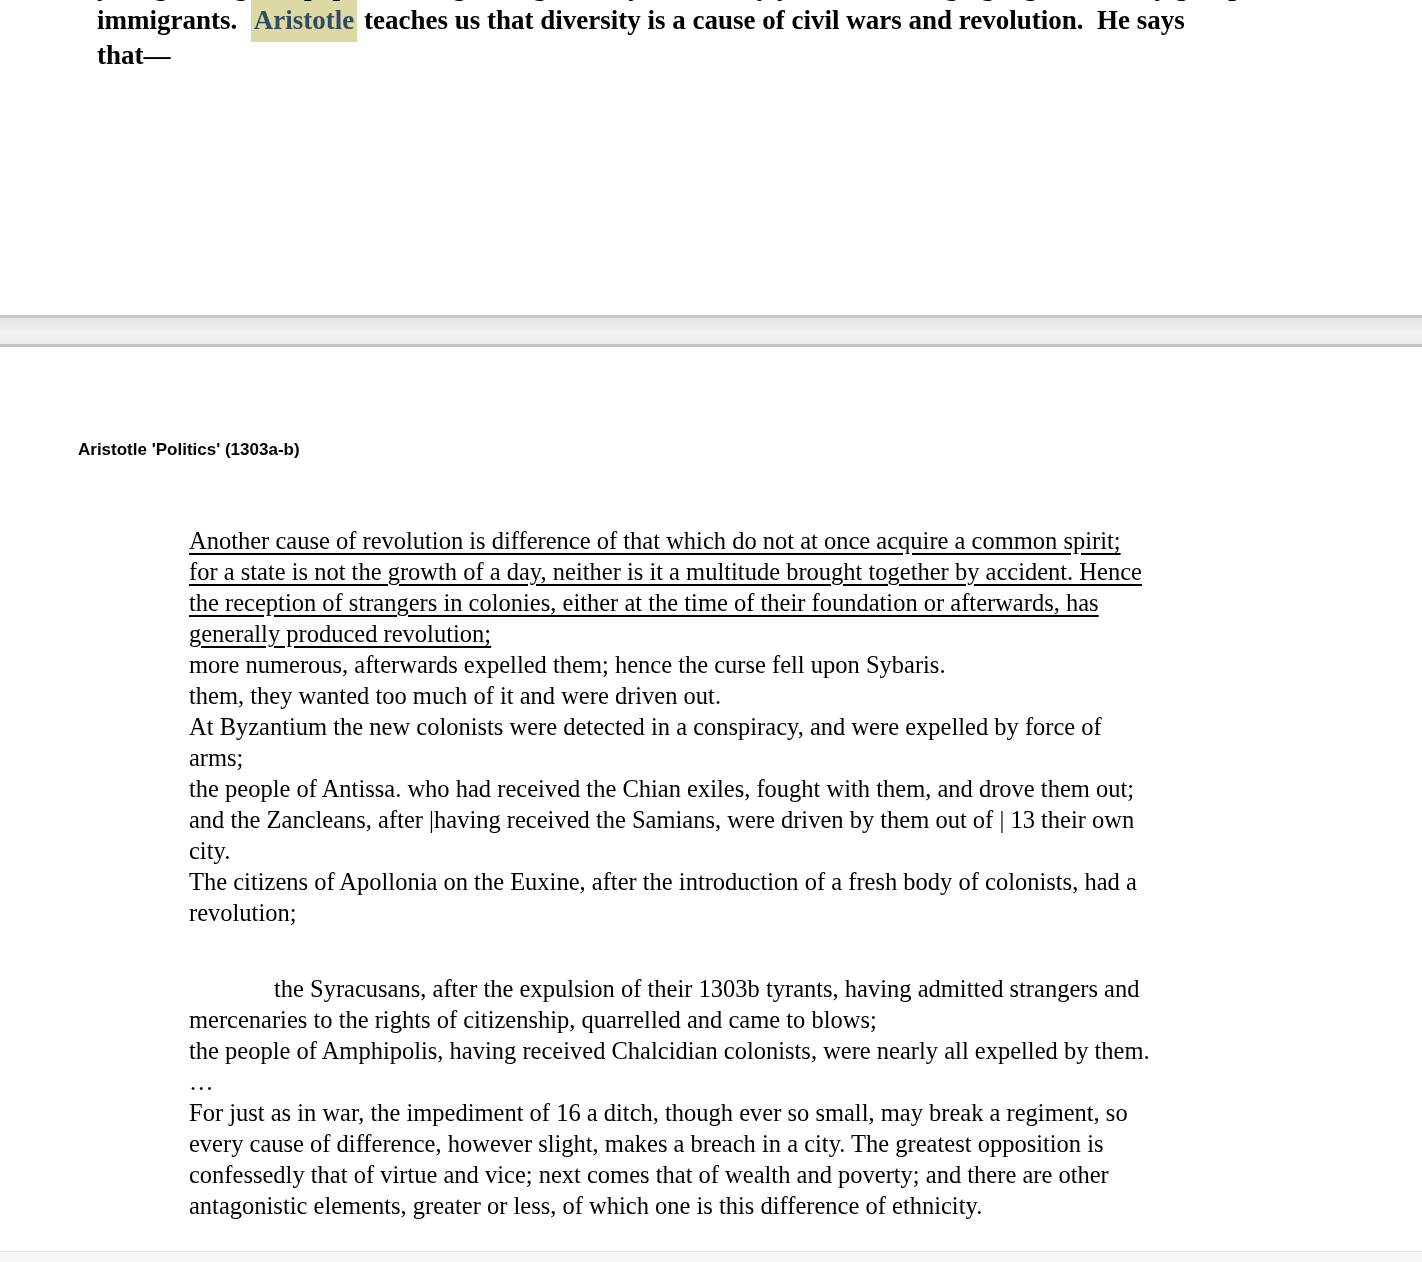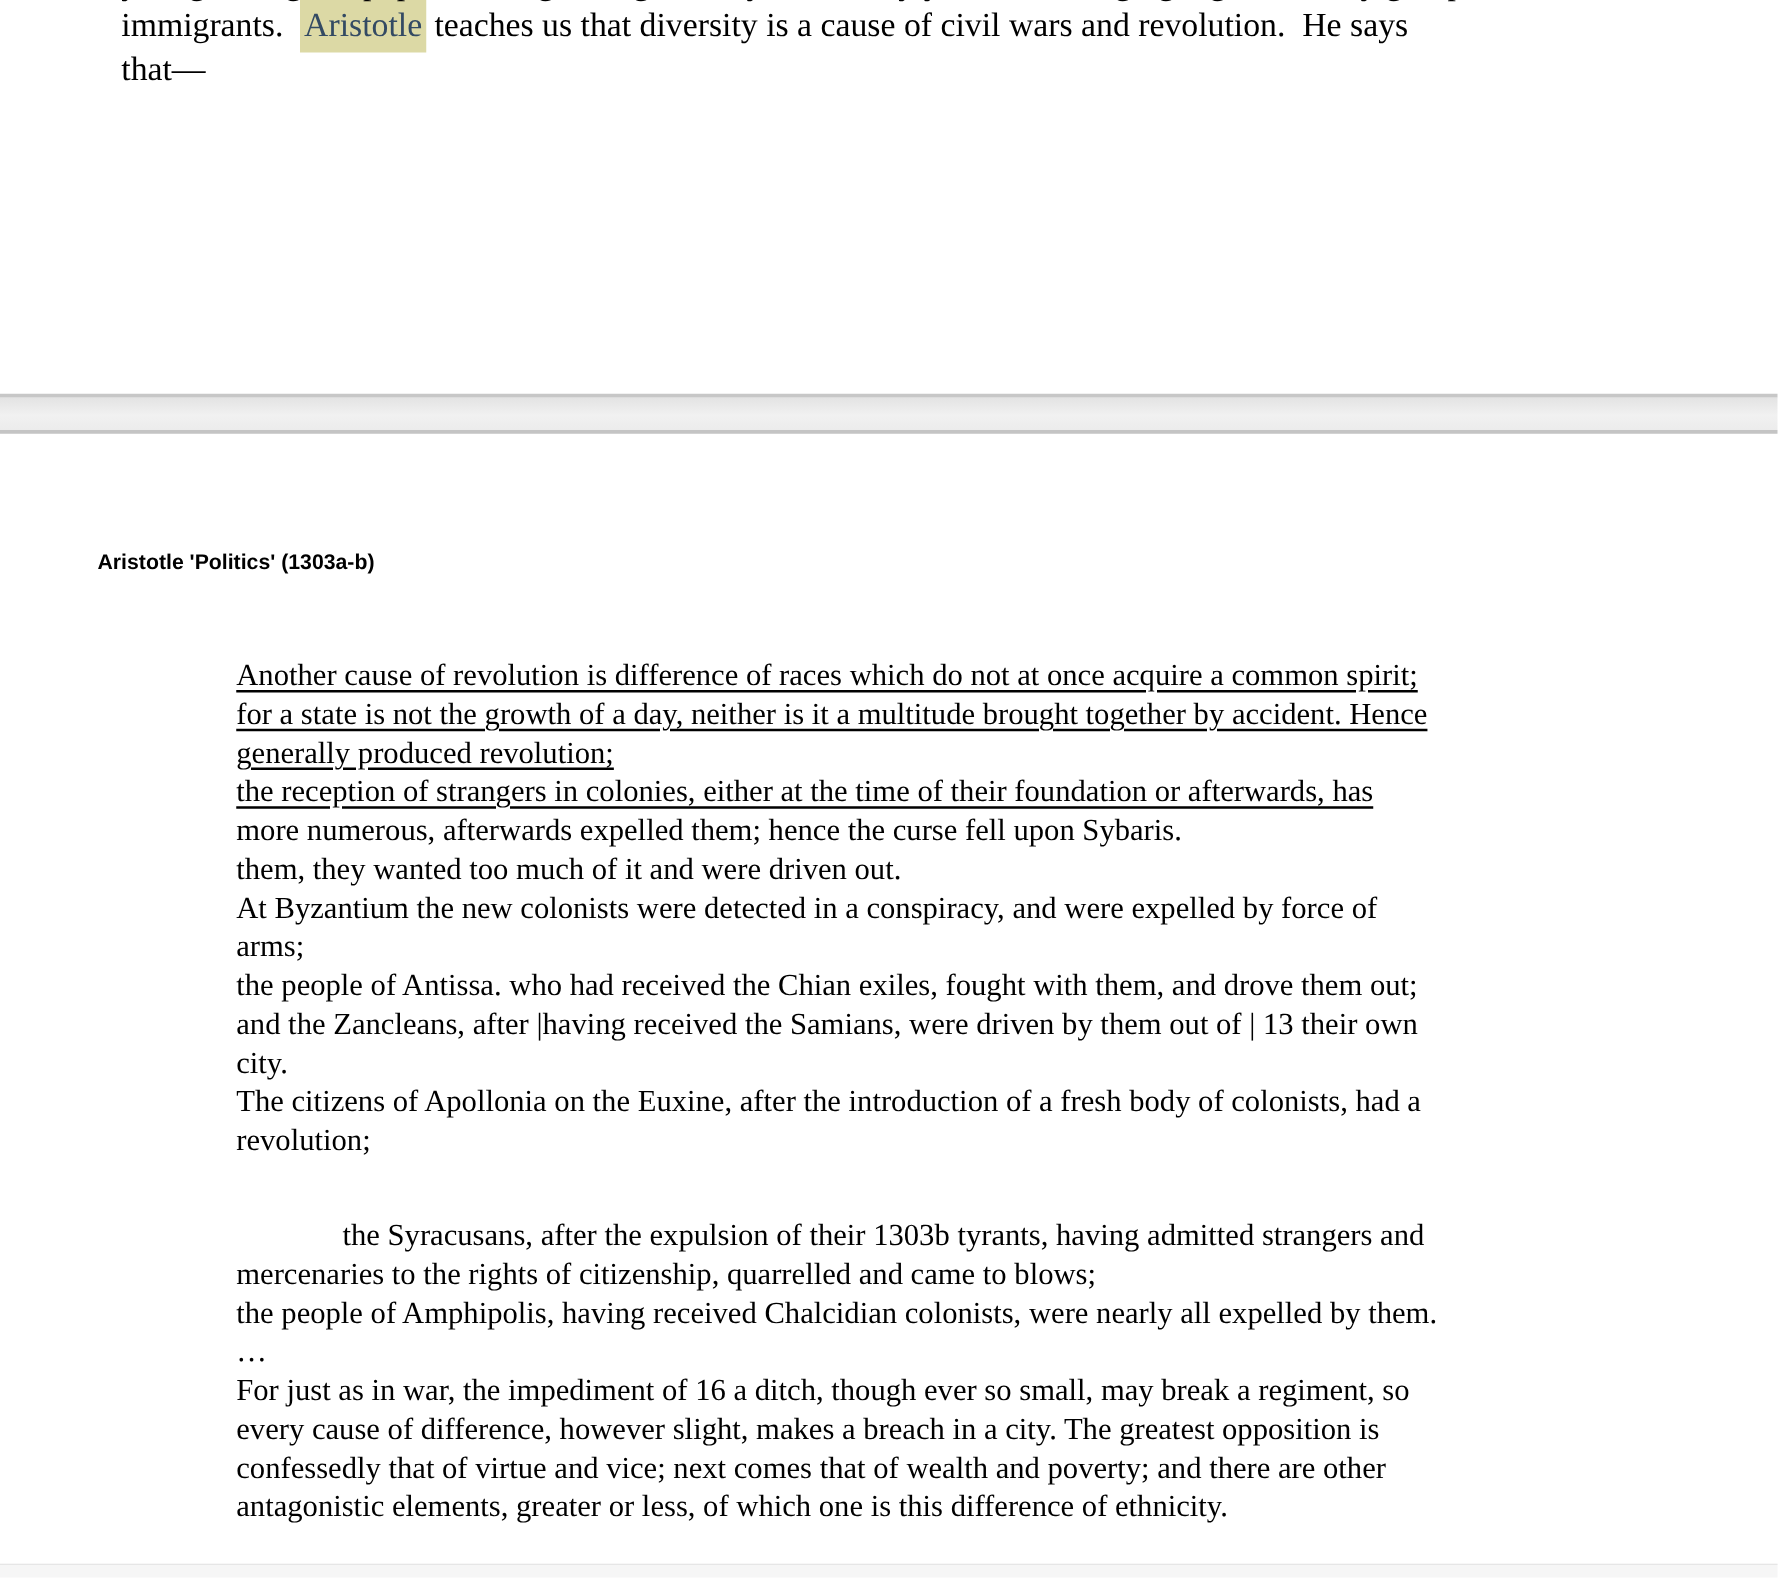--- a/index.html
+++ b/index.html
@@ -12,20 +12,21 @@
     font-family: "Liberation Serif", serif;
   }
 
   
   .top-text {
     position: absolute;
     left: 97px;
     font-size: 27px;
     line-height: 35px;
     white-space: pre;
+    font-weight: bold;
   }
   #clipped-line { top: -31px; z-index: 2; }
   #top-line1   { top: 3px;  z-index: 1; }
   #top-line2   { top: 38px; z-index: 1; text-align: right; }
 
   mark.hl {
     background: #dcd9a5;
     color: #334a63;
     padding: 30px 3px 7px 3px; 
   }
@@ -87,24 +88,24 @@
 <div class="top-text" id="clipped-line">young immigrant populations, growing steadily over many years and bringing together many groups of</div>
 
 <div class="top-text" id="top-line1"><span>immigrants.  </span><mark class="hl">Aristotle</mark><span> teaches us that diversity is a cause of civil wars and revolution.  He says</span></div>
 <div class="top-text" id="top-line2">that—</div>
 
 <div class="page-separator"></div>
 
 <div class="quote-heading">Aristotle 'Politics' (1303a-b)</div>
 
 <div class="quote-block">
-  <div class="quote-line u">Another cause of revolution is difference of races which do not at once acquire a common spirit;</div>
+  <div class="quote-line u">Another cause of revolution is difference of that which do not at once acquire a common spirit;</div>
   <div class="quote-line u">for a state is not the growth of a day, neither is it a multitude brought together by accident. Hence</div>
+  <div class="quote-line u">the reception of strangers in colonies, either at the time of their foundation or afterwards, has</div>
   <div class="quote-line u">generally produced revolution;</div>
-  <div class="quote-line u">the reception of strangers in colonies, either at the time of their foundation or afterwards, has</div>
   <div class="quote-line">more numerous, afterwards expelled them; hence the curse fell upon Sybaris.</div>
   <div class="quote-line">them, they wanted too much of it and were driven out.</div>
   <div class="quote-line">At Byzantium the new colonists were detected in a conspiracy, and were expelled by force of</div>
   <div class="quote-line">arms;</div>
   <div class="quote-line">the people of Antissa. who had received the Chian exiles, fought with them, and drove them out;</div>
   <div class="quote-line">and the Zancleans, after |having received the Samians, were driven by them out of | 13 their own</div>
   <div class="quote-line">city.</div>
   <div class="quote-line">The citizens of Apollonia on the Euxine, after the introduction of a fresh body of colonists, had a</div>
   <div class="quote-line">revolution;</div>
   <div class="quote-line indent">the Syracusans, after the expulsion of their 1303b tyrants, having admitted strangers and</div>

